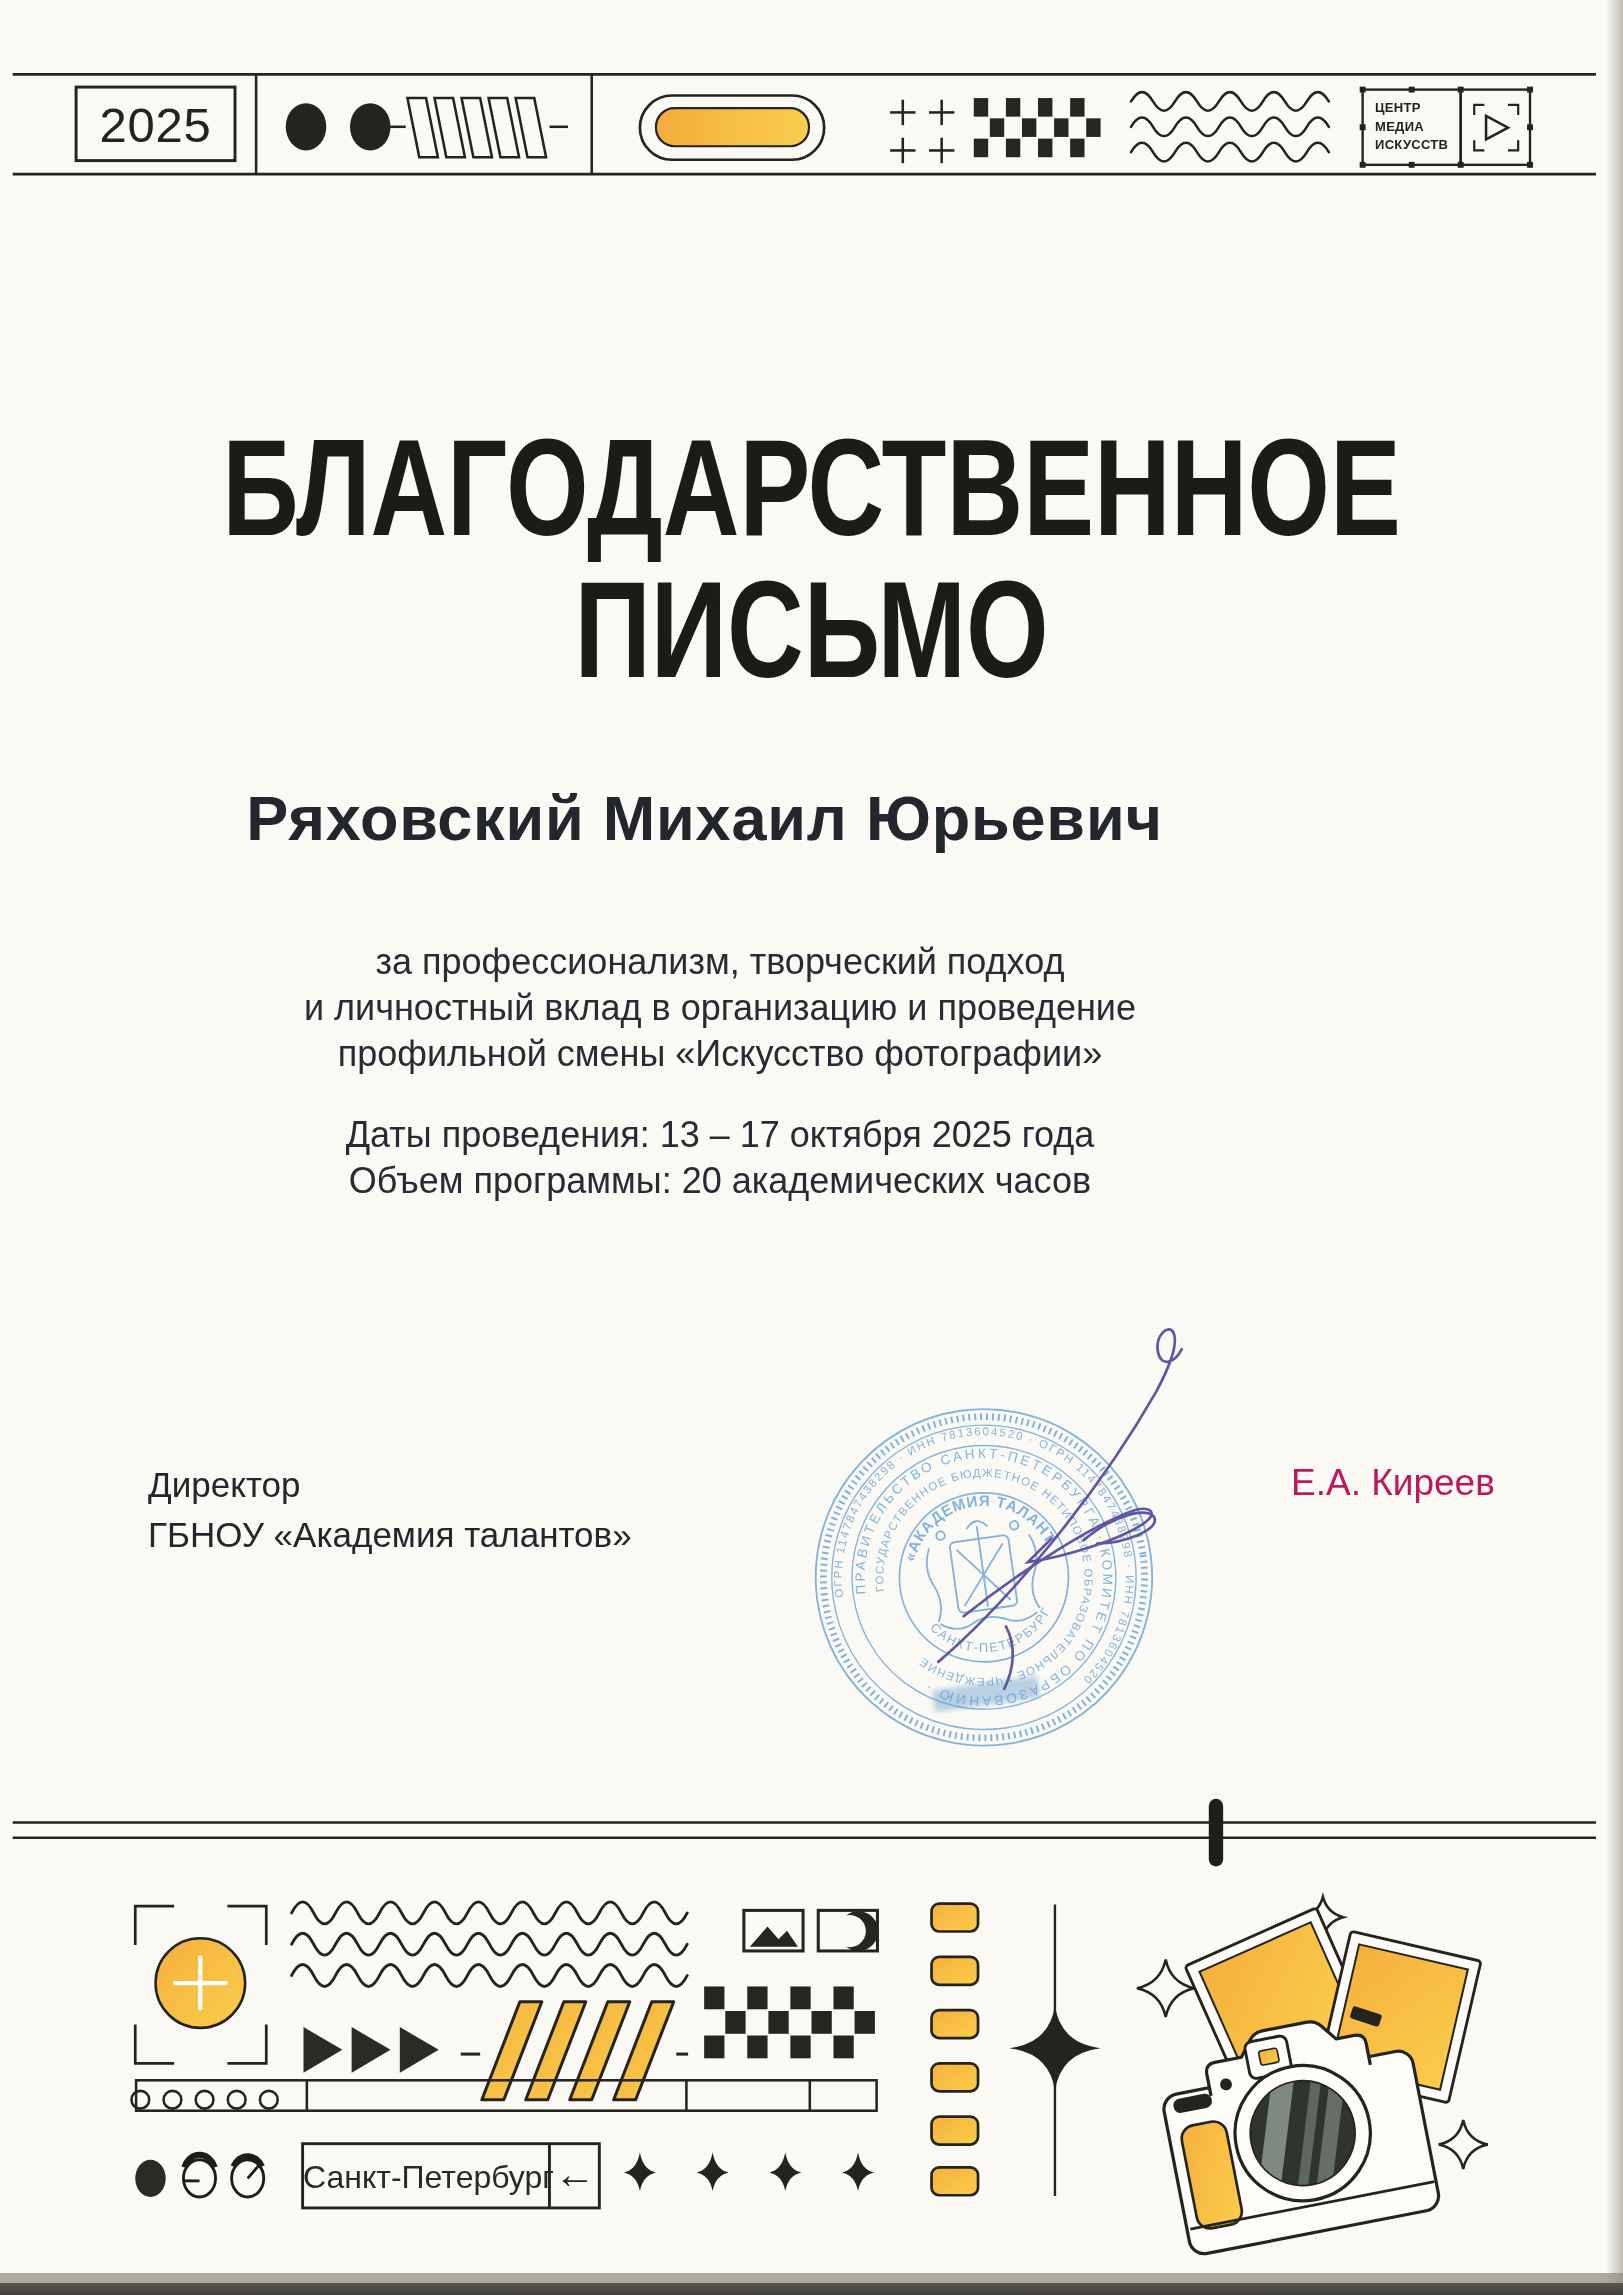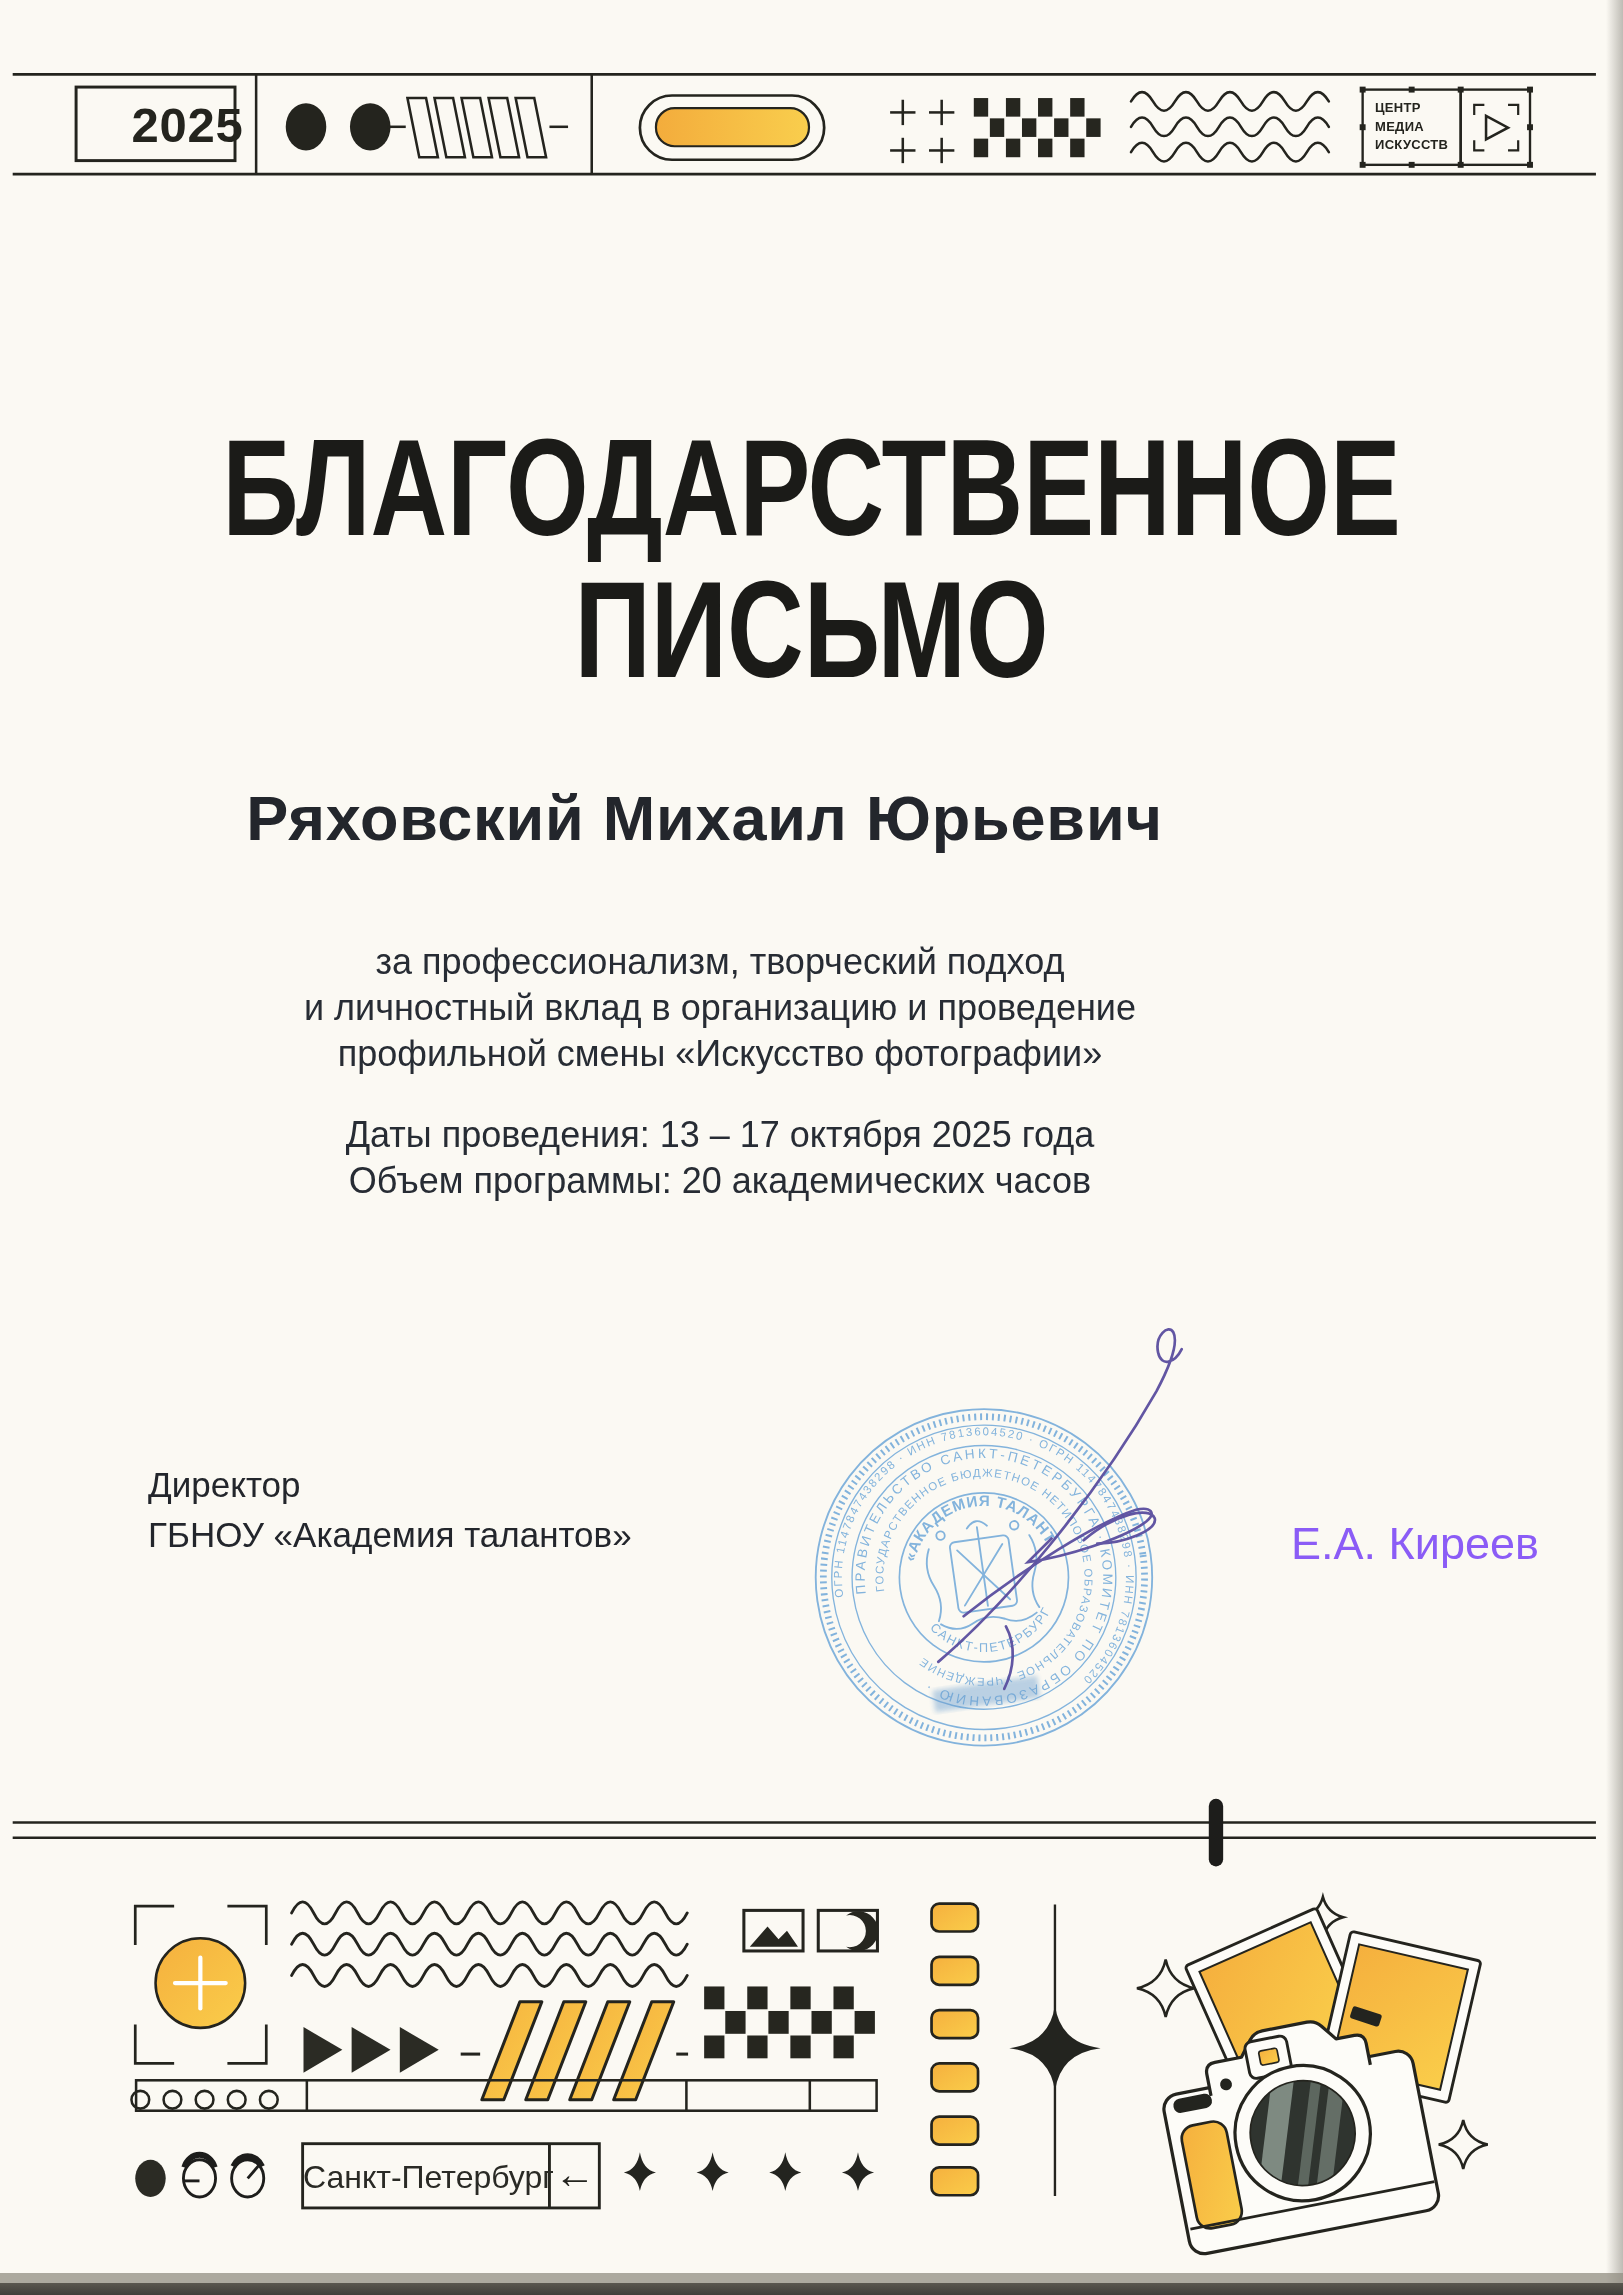--- a/index.html
+++ b/index.html
@@ -9,21 +9,21 @@
     font-family:"Liberation Sans", sans-serif;
     color:#24241E;
   }
   .abs{position:absolute;}
   .art{position:absolute; left:0; top:0; z-index:1;}
   .txt{position:absolute; z-index:5; white-space:nowrap;}
 
   .band-year{
     left:76px; top:87px; width:159px; height:74px;
     text-align:center; line-height:76px;
-    font-size:49px; font-weight:bold; letter-spacing:0.8px; color:#24241E;padding-left:32px;
+    font-size:49px; font-weight:normal; letter-spacing:0.8px; color:#24241E;
   }
   .logo-text{
     left:1375px; top:99px; width:85px;
     font-size:13px; font-weight:600; letter-spacing:0.3px; line-height:18.6px; color:#24241E;
   }
   .title-line{
     left:0; width:1623px; text-align:center;
     font-weight:bold; font-size:137px; line-height:137px;
     color:#1B1B18; letter-spacing:0;
     transform:scaleX(.775); transform-origin:50% 50%;
@@ -35,21 +35,21 @@
     font-size:63px; font-weight:bold; letter-spacing:0.8px; color:#23262C;
   }
   .bodyline{
     left:0; width:1440px; text-align:center;
     font-size:36px; line-height:36px; color:#272C34;
   }
   .b1{top:944px;} .b2{top:990px;} .b3{top:1036px;}
   .d1{top:1117px;} .d2{top:1163px;}
   .roleline{left:148px; font-size:35px; color:#23262C;}
   .r1{top:1465px;text-align:right;} .r2{top:1515px;}
-  .signer{left:1291px; top:1518px; font-size:45px; color:#8b5cf6;}
+  .signer{left:1291px; top:1462px; font-size:37px; color:#be185d;}
   .city-label{
     left:303px; top:2144px; width:247px; height:64px;
     text-align:center; line-height:66px; font-size:32px; color:#2A2A25;
   }
   .back-arrow{
     left:550px; top:2144px; width:50px; height:64px;
     text-align:center; line-height:61px; font-size:41px; color:#24241E;
   }
   .edge-right{
     right:0; top:0; width:17px; height:100%; z-index:8;

